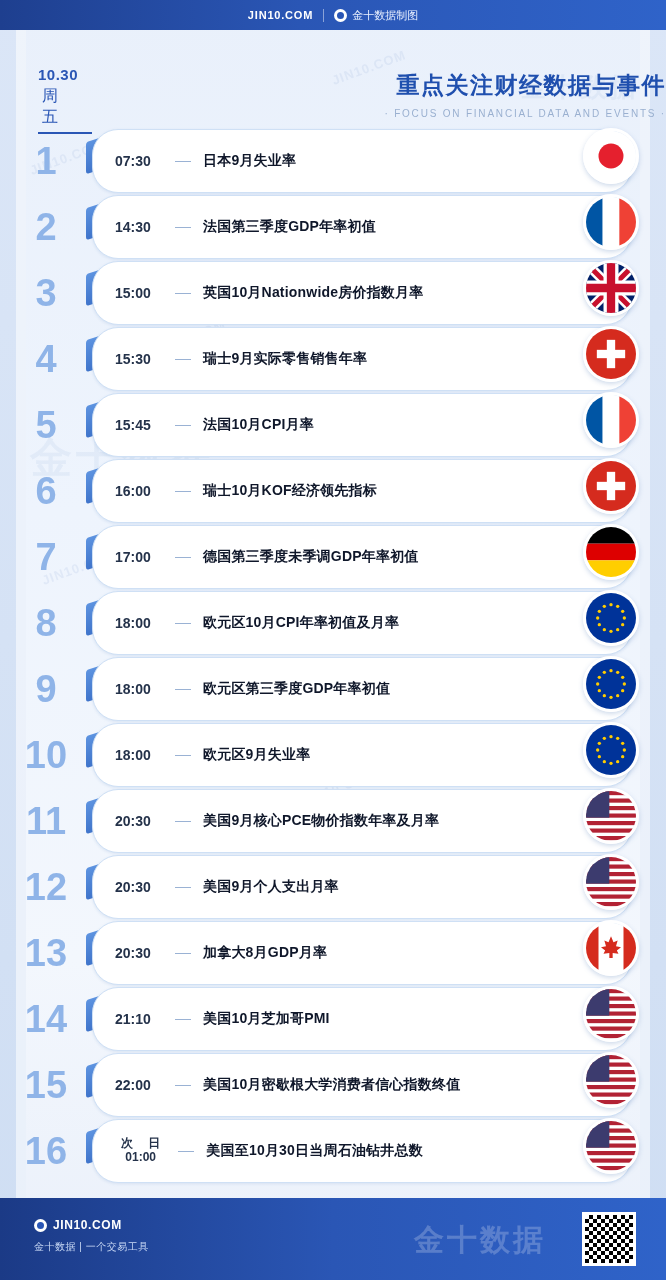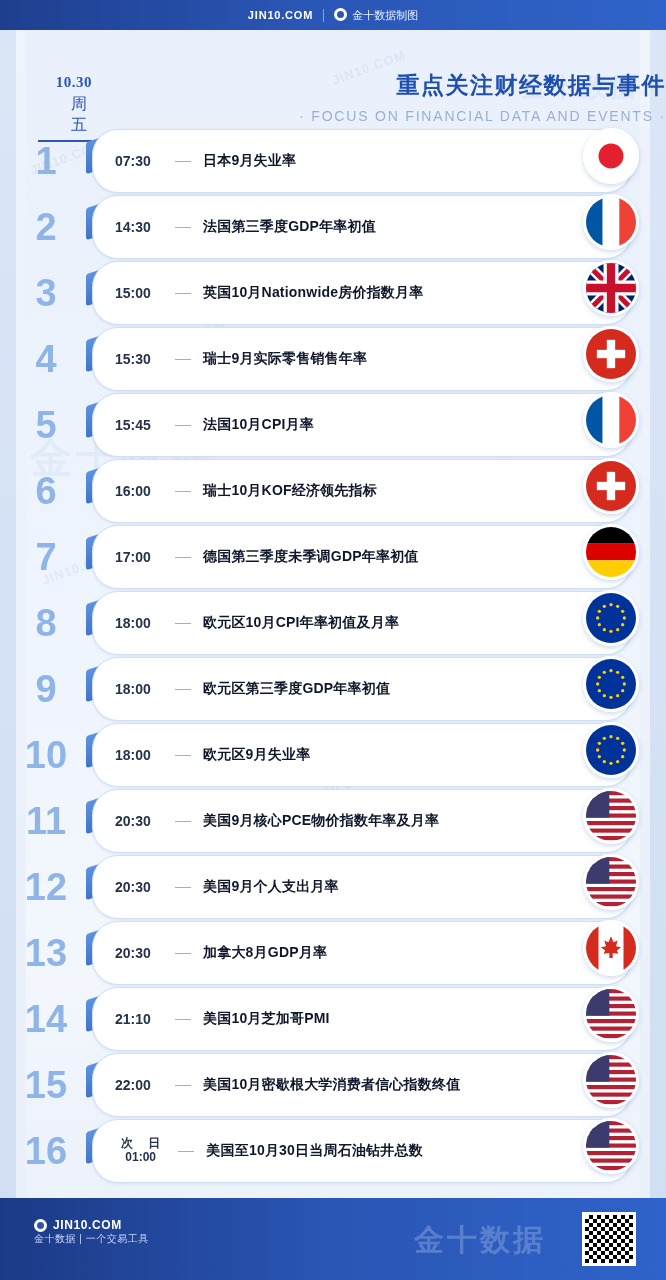--- a/index.html
+++ b/index.html
@@ -38,21 +38,21 @@
     gap: 10px;
     color:#fff;
     z-index: 5;
   }
   .topbar .brand {
     font-size: 11px; letter-spacing: .8px; font-weight:bold; color:#ffffff;
   }
   .topbar .sep {
     width:1px; height:13px; background: rgba(255,255,255,.45);
   }
-  .topbar .madeby { font-size:11px; color:#eaf1ff; display:flex; align-items:flex-start; gap:5px;}
+  .topbar .madeby { font-size:11px; color:#eaf1ff; display:flex; align-items:center; gap:5px;}
   .dot-logo {
     width:13px;height:13px;border-radius:50%;
     background:#fff; display:inline-block; position:relative;
   }
   .dot-logo::after{
     content:""; position:absolute; left:3px; top:3px; width:7px;height:7px;
     border-radius:50%; background:#2a56b5;
   }
 
   
@@ -65,33 +65,33 @@
     position:absolute; color: rgba(150,175,215,.13);
     font-size: 42px; font-weight:bold; letter-spacing:4px;
     pointer-events:none; white-space:nowrap;
   }
 
   
   .header {
     position:relative; height: 92px; padding-top: 12px;
   }
   .datebox {
-    position:absolute; left:38px; top:44px;
-    width: 54px; text-align:right; color:#2a56b5;font-family:Liberation Serif, serif;
+    position:absolute; left:38px; top:36px;
+    width: 54px; text-align:left; color:#2a56b5;
   }
   .datebox .d1 { font-size:15px; font-weight:bold; letter-spacing:.5px;}
   .datebox .d2 { font-size:16px; letter-spacing:5px; padding-left:4px; margin-top:3px;}
   .datebox .underline{ margin-top:4px; height:2px; background:#2a56b5; }
 
   .titles { text-align:right; padding-top: 28px; }
   .title-cn {
     font-size: 23px; font-weight:bold; color:#1f4fae; letter-spacing:1.5px;
   }
   .title-en {
-    margin-top: 7px; font-size: 14px; color:#9ab0d0; letter-spacing:1.8px;
+    margin-top: 7px; font-size: 10px; color:#9ab0d0; letter-spacing:1.8px;
   }
 
   
   .list { position:relative; padding: 6px 0 0 0; z-index:3; }
   .row {
     position:relative; height: 66px; display:flex; align-items:center;
   }
   .num {
     width: 92px; text-align:center;
     font-size: 38px; font-weight:bold; color:#8fb4e8;
@@ -143,21 +143,21 @@
 
   
   .footer {
     position:absolute; left:0; right:0; bottom:0; height: 82px;
     background: linear-gradient(90deg,#1b3a86 0%,#2a56b5 50%,#2f63c9 100%);
     color:#fff;
     z-index:5;
   }
   .footer .fleft { position:absolute; left:34px; top:20px; }
   .footer .fbrand { font-size:12px; font-weight:bold; letter-spacing:.6px; display:flex; align-items:center; gap:6px;}
-  .footer .fsub { font-size:10px; color:#c9d9f5; letter-spacing:.5px;}
+  .footer .fsub { margin-top:8px; font-size:10px; color:#c9d9f5; letter-spacing:.5px;}
   .footer .fbig {
     position:absolute; right: 120px; top: 22px;
     font-size: 30px; font-weight:bold; color: rgba(255,255,255,.22); letter-spacing:3px;
   }
   .qr {
     position:absolute; right: 30px; top: 14px;
     width:54px;height:54px;background:#fff; padding:3px;
   }
   .qr .qr-grid { width:100%; height:100%; background:
       repeating-conic-gradient(#000 0% 25%, #fff 0% 50%) 0 0/8px 8px; }

